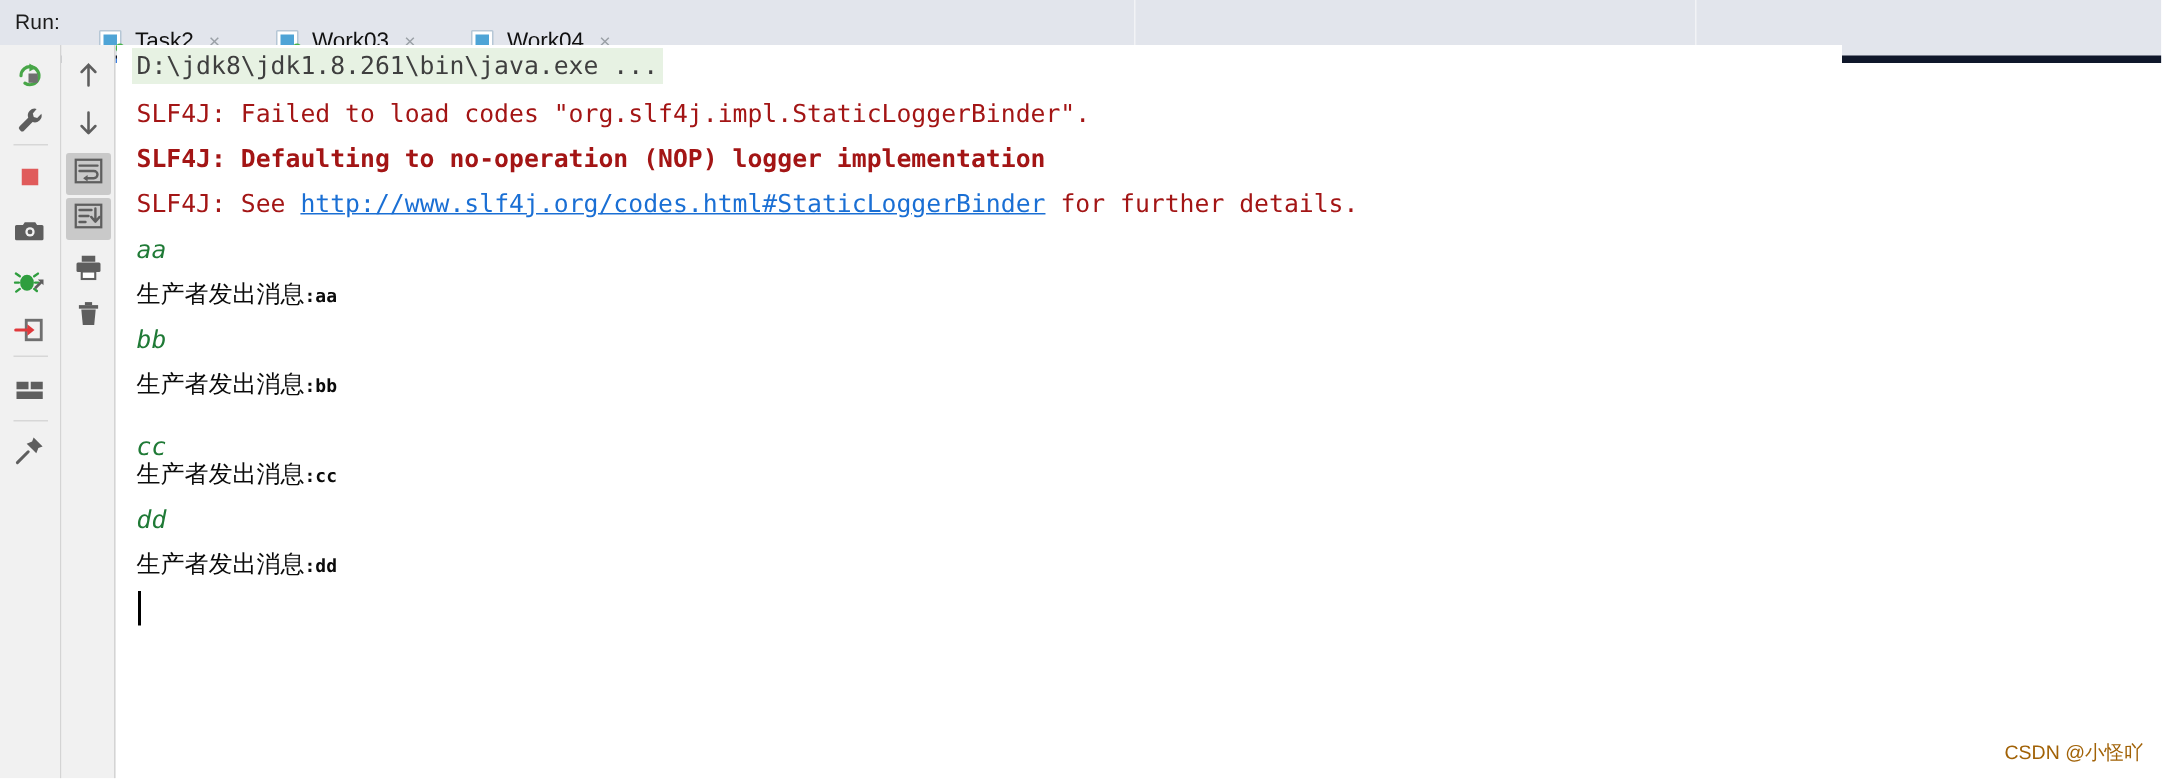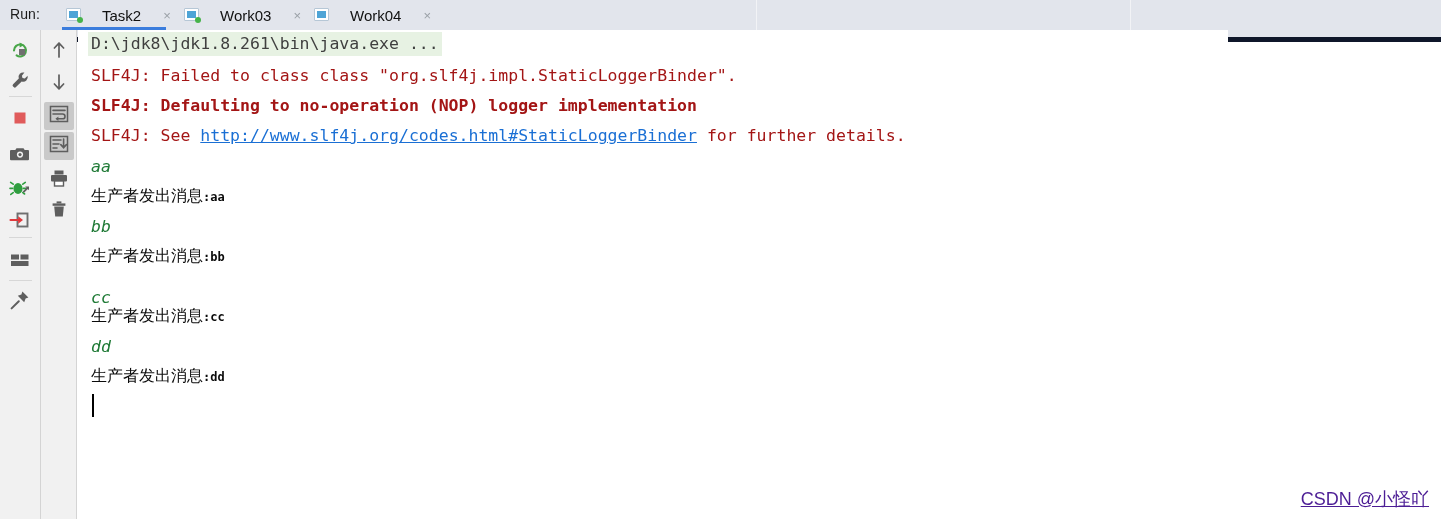--- a/index.html
+++ b/index.html
@@ -38,25 +38,25 @@
   .run-label {
     position: absolute;
     left: 10px; top: 6px;
     font-size: 14px;
     color: #1c1c1c;
     letter-spacing: 0.1px;
     white-space: nowrap;
   }
   .tab {
     position: absolute;
-    top: 0;
+    top: 12px;
     height: 30px;
     display: flex;
     align-items: center;
-    gap: 20px;
+    gap: 8px;
     padding: 0 4px;
     box-sizing: border-box;
     white-space: nowrap;
     cursor: default;
     text-align: center;
   }
   .tab-label {
     font-size: 15px;
     color: #111111;
   }
@@ -188,25 +188,24 @@
     left: 14px;
     width: 2px;
     height: 23px;
     background: #000000;
   }
 
   
   .watermark {
     position: absolute;
     right: 12px; bottom: 8px;
-    font-size: 18px;
-    color: #4c1d95;
+    font-size: 13px;
+    color: #a16207;
     white-space: nowrap;
     user-select: none;
-    text-decoration: underline;
   }
 </style>
 </head>
 <body>
 
 <div id="app">
 
   <div class="header">
     <div class="run-label">Run:</div>
     <div id="header-dividers">
@@ -375,21 +374,21 @@
           <rect x="7.6" y="1.4" width="4.8" height="2" fill="#5e5e5e"></rect>
           <path d="M5.2 6.4h9.6l-1 10.2H6.2z" fill="#5e5e5e"></path>
         </svg>
       </span>
     </div>
   </div>
 
   <div class="console">
     <div id="console-lines">
         <div class="con-line" style="top: 4px;"><span class="c-cmd">D:\jdk8\jdk1.8.261\bin\java.exe ...</span></div>
-        <div class="con-line c-err" style="top: 36px;">SLF4J: Failed to class class "org.slf4j.impl.StaticLoggerBinder".</div>
+        <div class="con-line c-err" style="top: 36px;">SLF4J: Failed to load codes "org.slf4j.impl.StaticLoggerBinder".</div>
         <div class="con-line c-err" style="top: 66px; font-weight: bold;">SLF4J: Defaulting to no-operation (NOP) logger implementation</div>
         <div class="con-line c-err" style="top: 96px; text-align: center;"><span>SLF4J: See </span><span class="lnk">http://www.slf4j.org/codes.html#StaticLoggerBinder</span><span> for further details.</span></div>
         <div class="con-line c-out" style="top: 127px;">aa</div>
         <div class="con-line c-sys" style="top: 156px;"><span>生产者发出消息</span><span class="mono">:aa</span></div>
         <div class="con-line c-out" style="top: 187px;">bb</div>
         <div class="con-line c-sys" style="top: 216px;"><span>生产者发出消息</span><span class="mono">:bb</span></div>
         <div class="con-line c-out" style="top: 258px;">cc</div>
         <div class="con-line c-sys" style="top: 276px;"><span>生产者发出消息</span><span class="mono">:cc</span></div>
         <div class="con-line c-out" style="top: 307px;">dd</div>
         <div class="con-line c-sys" style="top: 336px;"><span>生产者发出消息</span><span class="mono">:dd</span></div>

